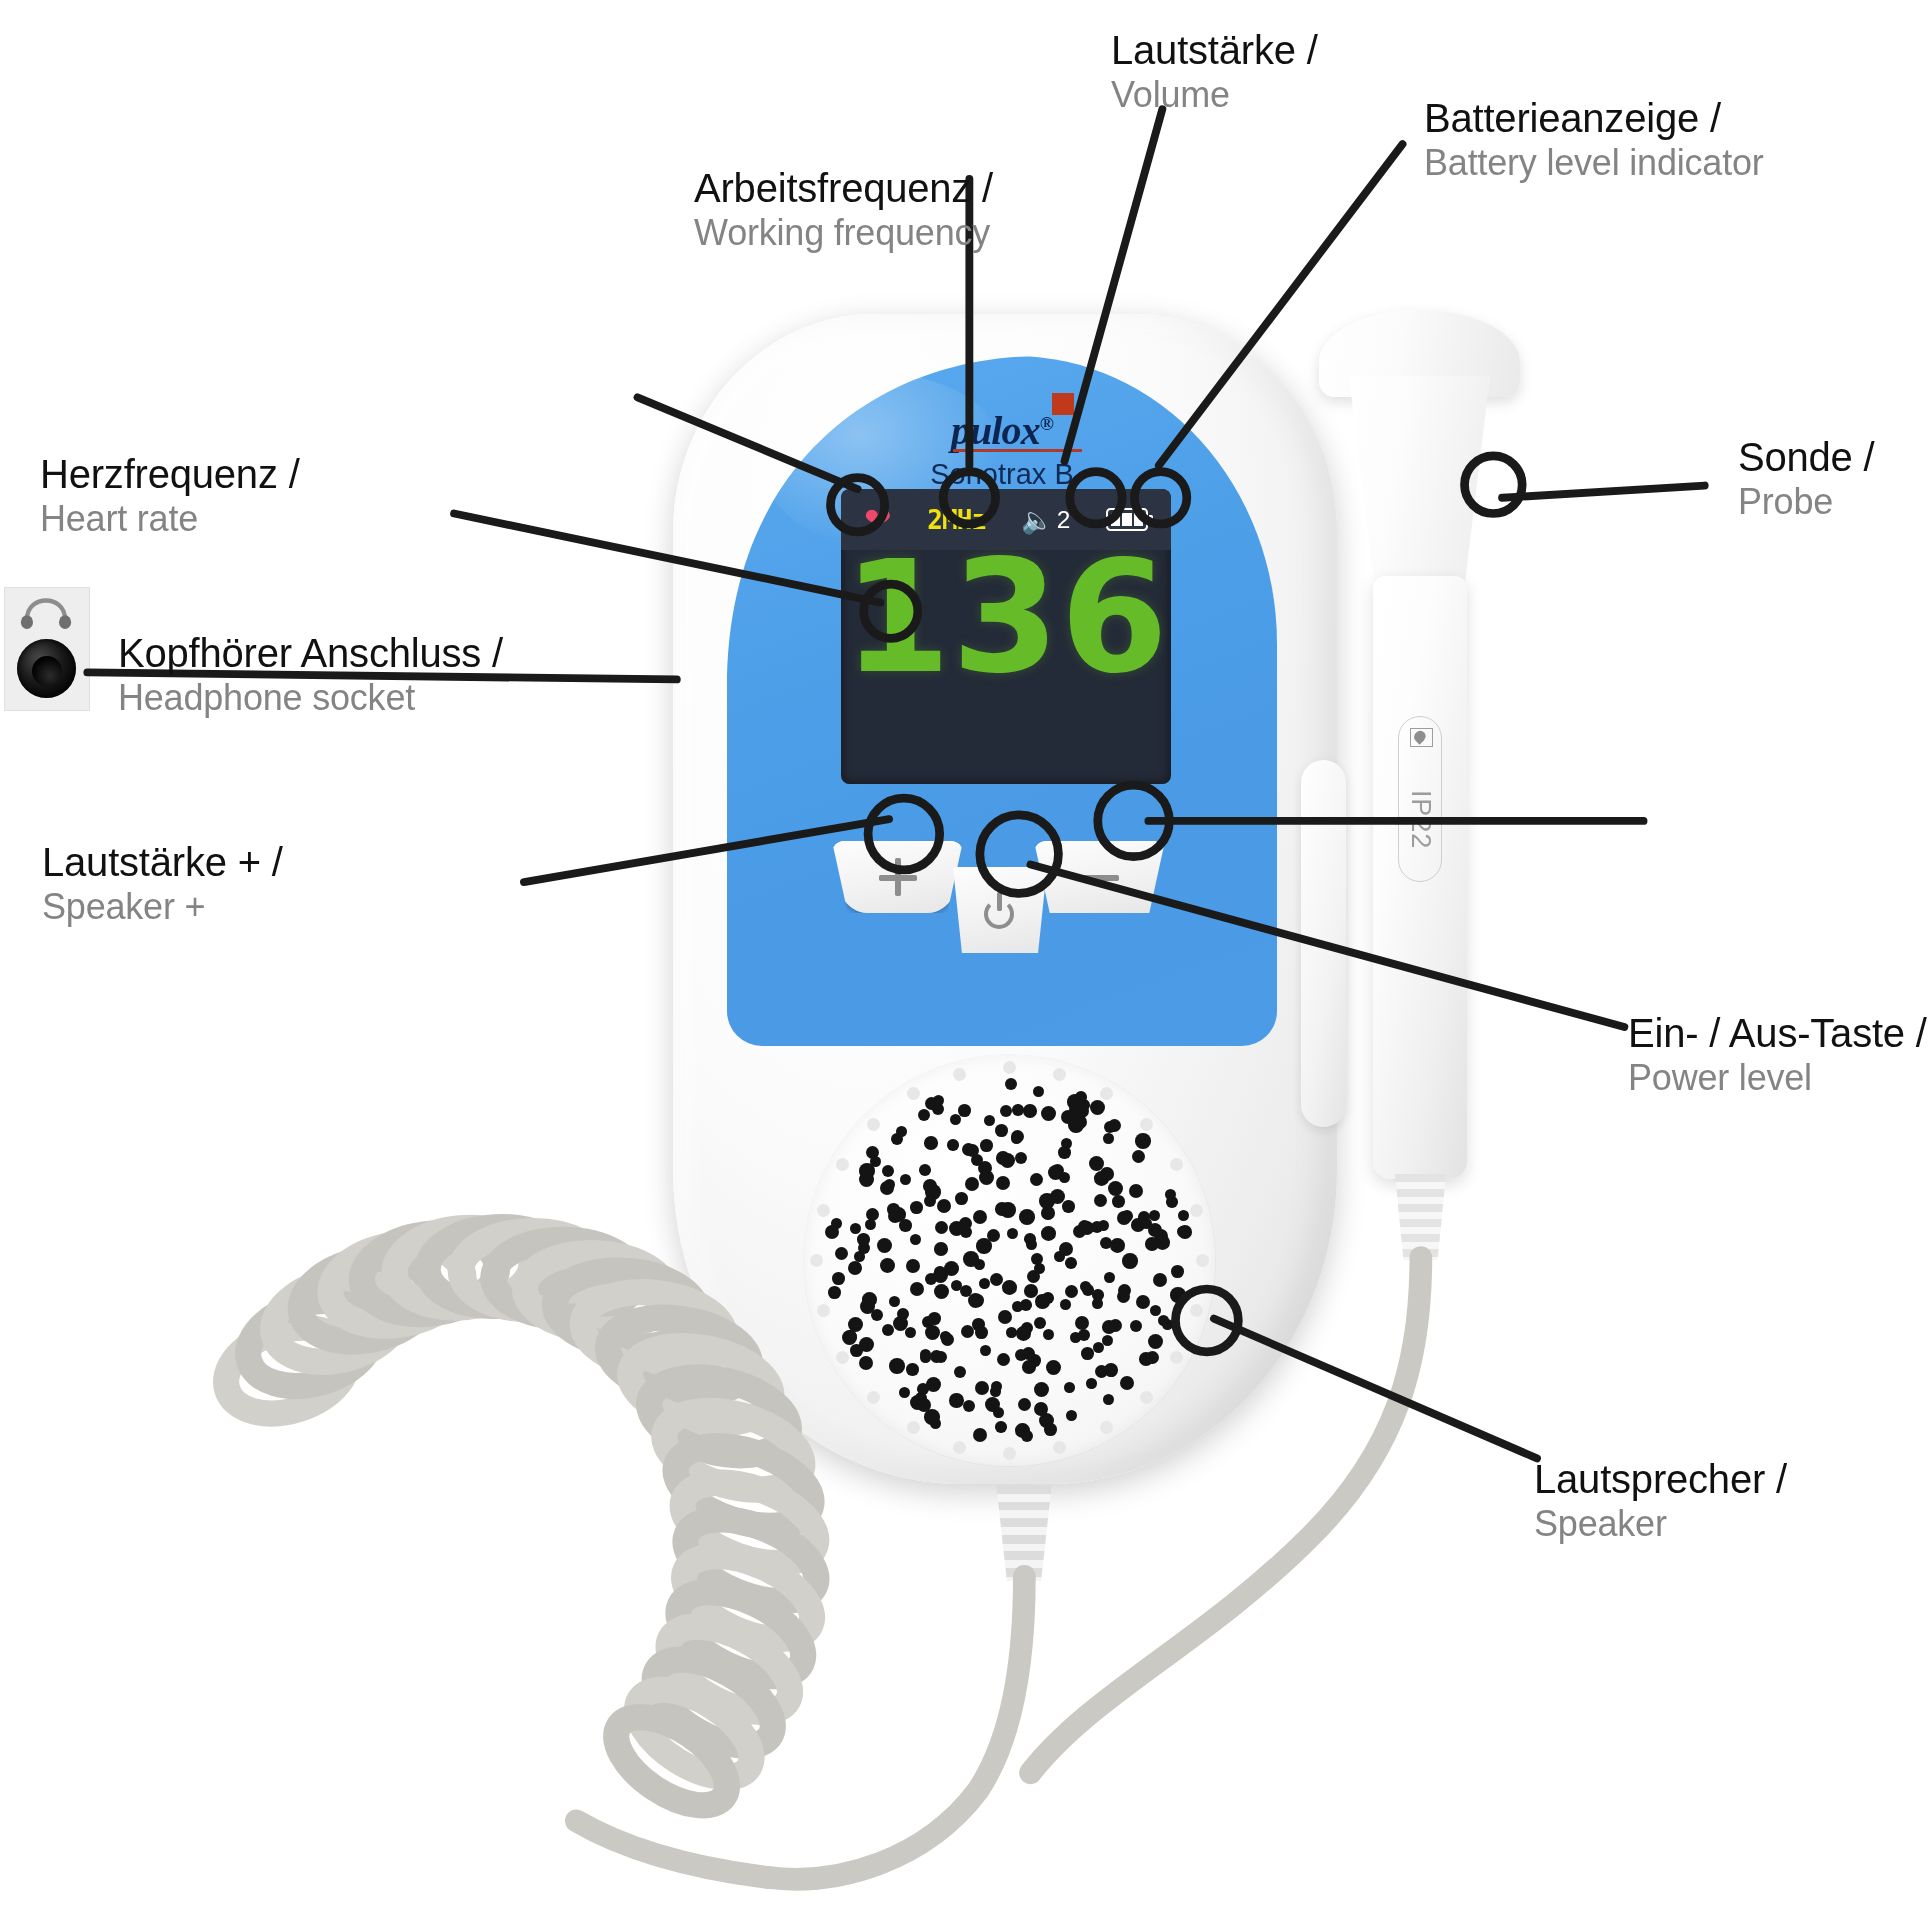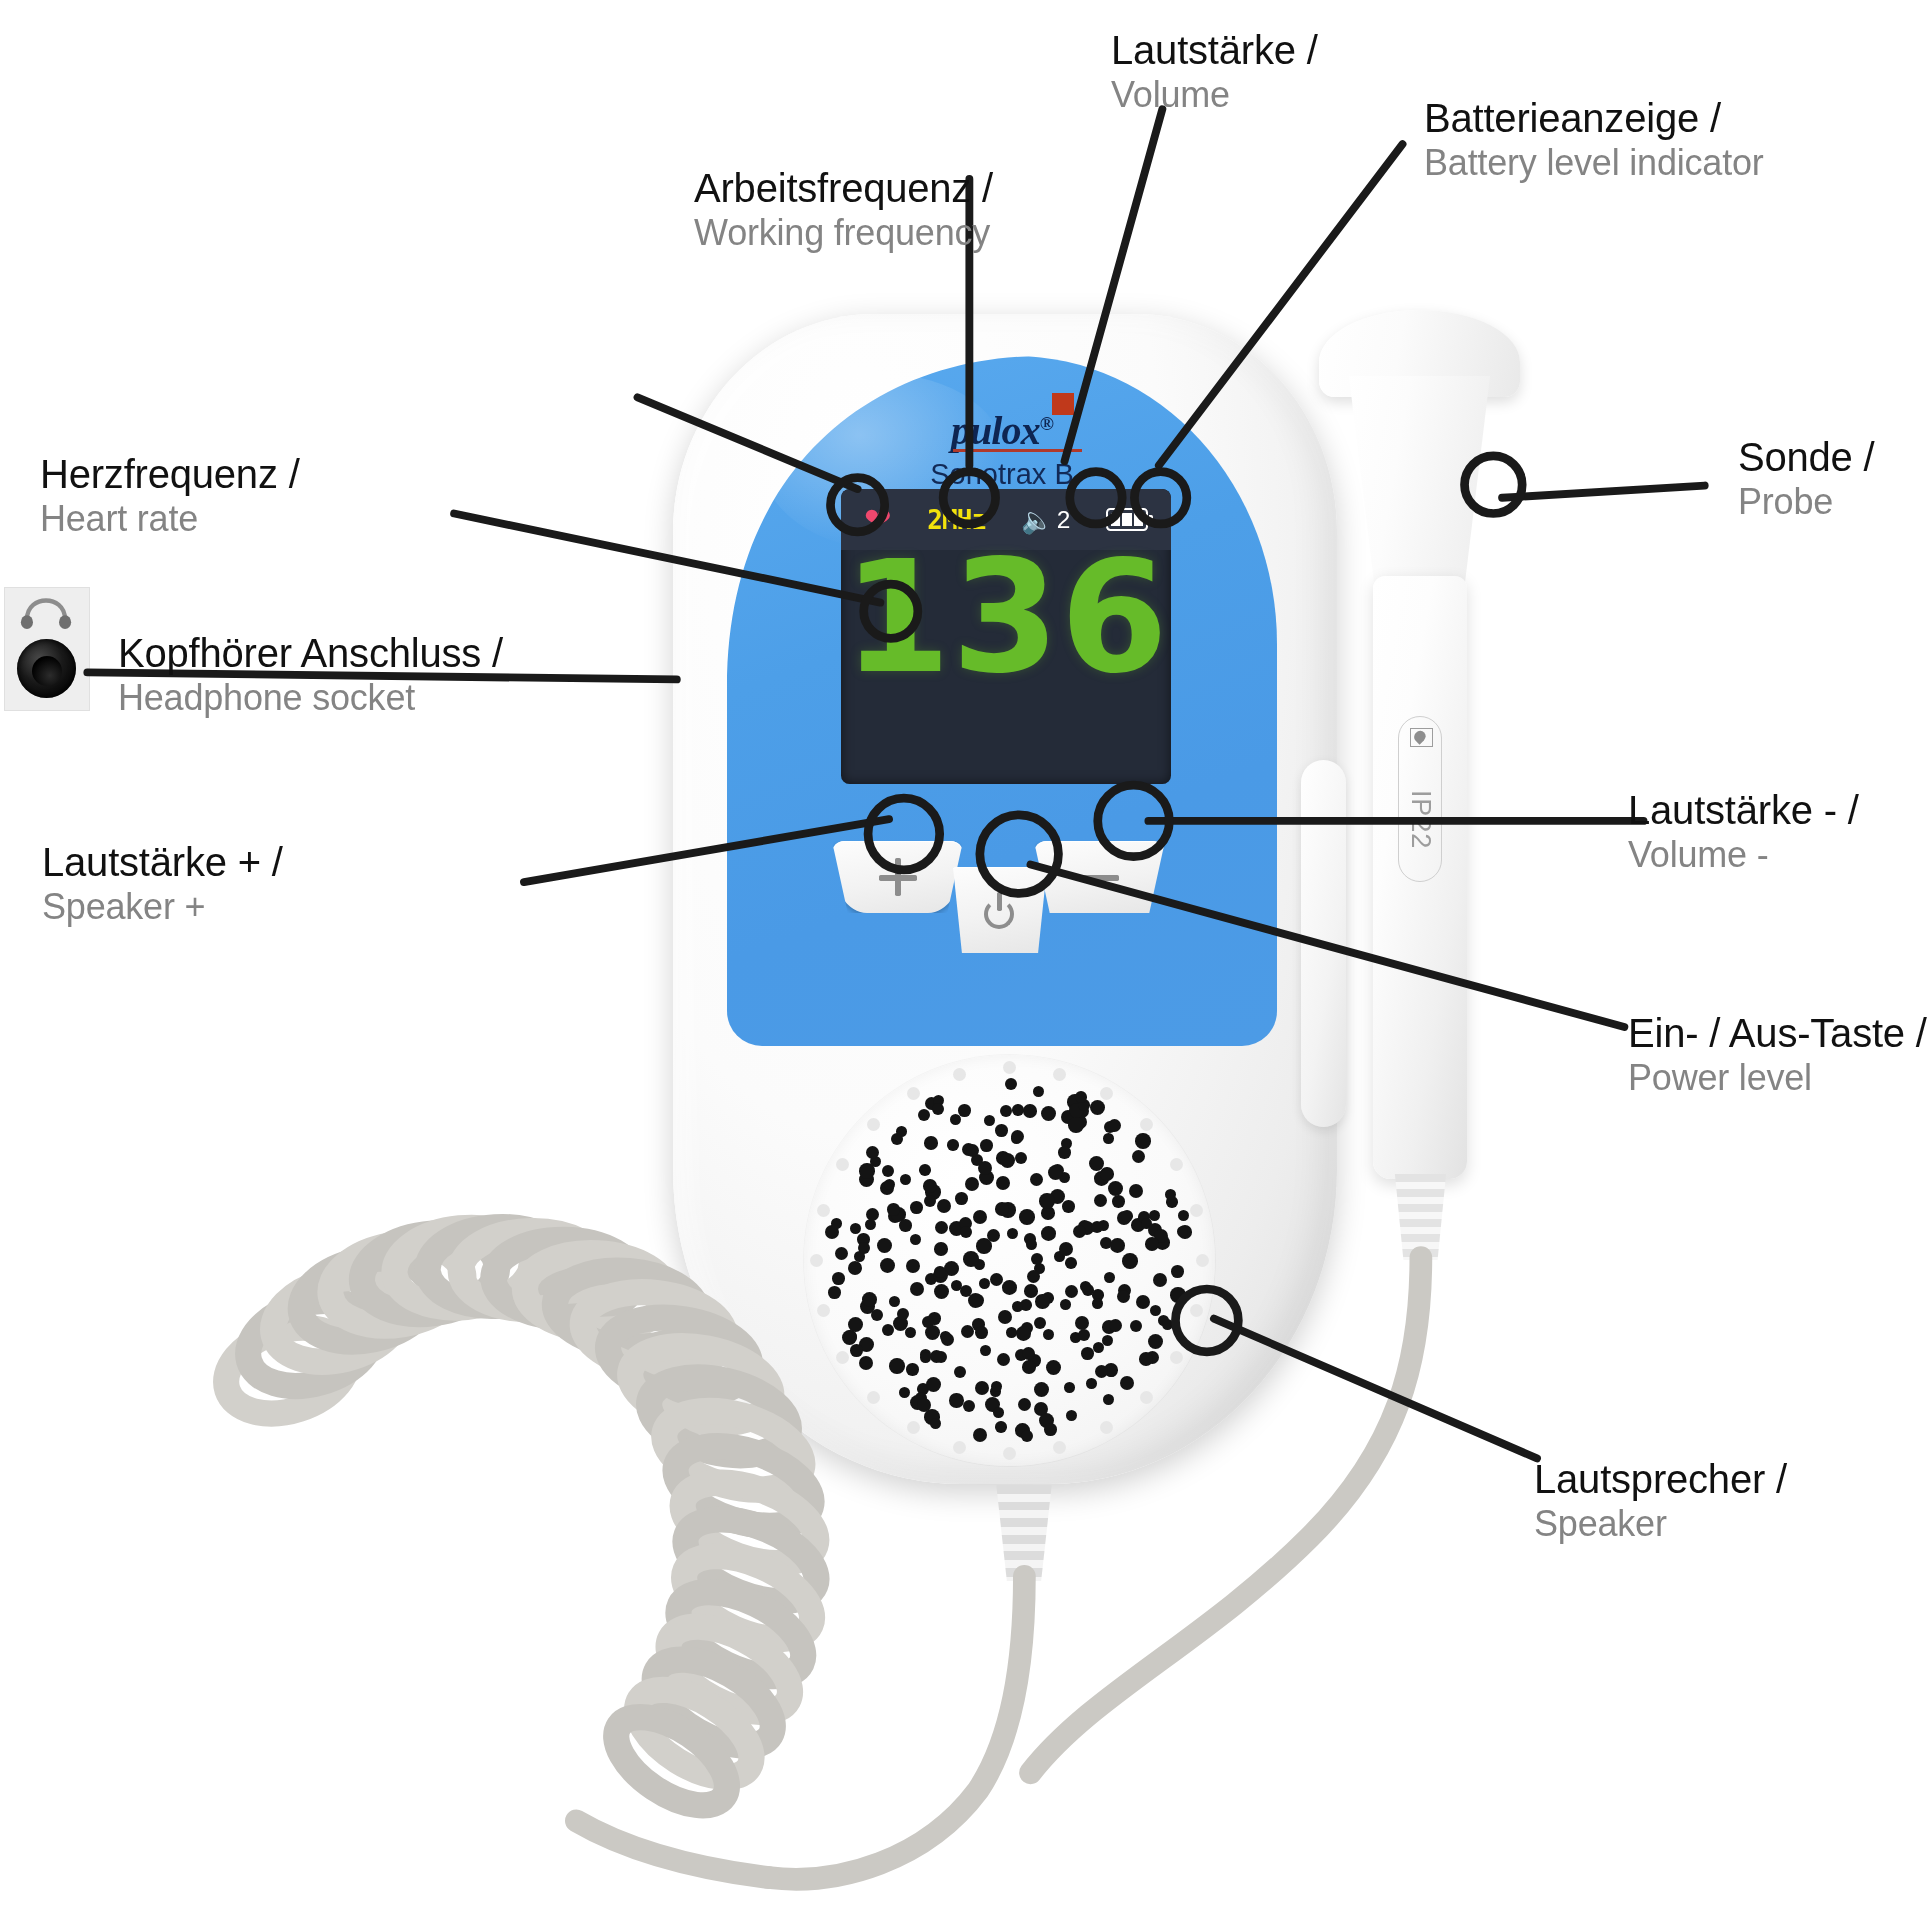--- a/index.html
+++ b/index.html
@@ -886,24 +886,20 @@
   <div class="label" style="left:42px; top:840px;">
     <span class="de">Lautstärke + /</span>
     <span class="en">Speaker +</span>
   </div>
 
   <div class="label right" style="left:1738px; top:435px;">
     <span class="de">Sonde /</span>
     <span class="en">Probe</span>
   </div>
 
-  <div class="label right" style="left:1628px; top:788px;">
-    <span class="de">Lautstärke - /</span>
-    <span class="en">Volume -</span>
-  </div>
 
   <div class="label right" style="left:1628px; top:1011px;">
     <span class="de">Ein- / Aus-Taste /</span>
     <span class="en">Power level</span>
   </div>
 
   <div class="label right" style="left:1534px; top:1457px;">
     <span class="de">Lautsprecher /</span>
     <span class="en">Speaker</span>
   </div>

